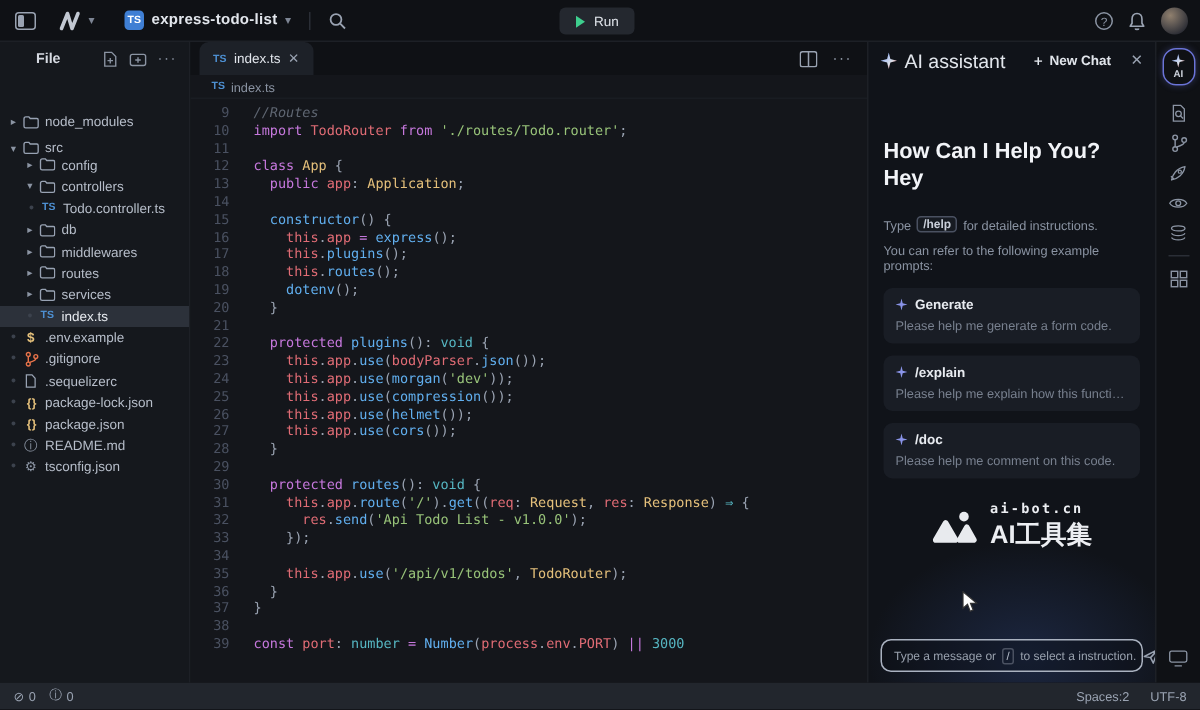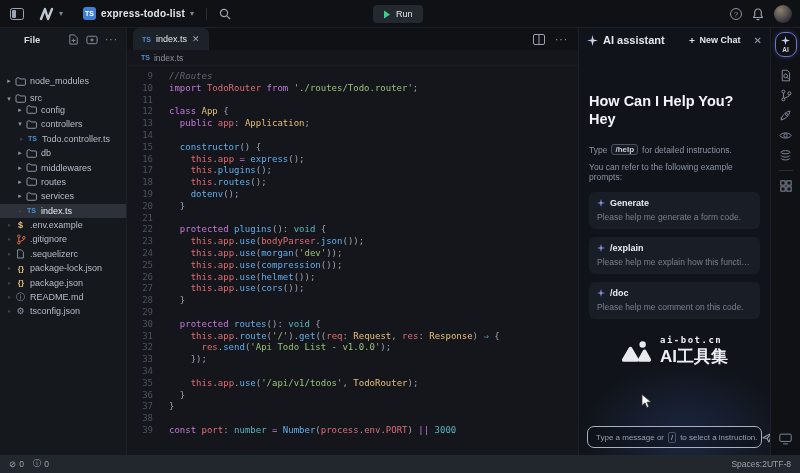--- a/index.html
+++ b/index.html
@@ -72,21 +72,21 @@
   .s-str{ color:#98c379; }
   .s-teal{ color:#56b6c2; }
   .s-op { color:#c678dd; }
   .s-num{ color:#56b6c2; }
   .s-p  { color:#9aa3b2; }
 
   
   .aipanel { width:192px; background:#101319; border-left:1px solid #1d2026; position:relative;
     background-image:radial-gradient(ellipse 150px 110px at 55% 96%, rgba(42,62,112,.45), rgba(16,19,25,0) 70%); }
   .ai-head { height:24px; display:flex; align-items:center; padding:0 8px; gap:5px; }
-  .ai-title { font-size:11px; font-weight:bold; color:#e2e6ec; flex:1; }
+  .ai-title { font-size:13px; font-weight:normal; color:#e2e6ec; flex:1; }
   .new-chat { display:flex; align-items:center; gap:3px; font-size:9px; font-weight:bold; color:#e2e6ec; cursor:pointer; }
   .ai-close { color:#9aa3b2; font-size:10px; margin-left:8px; cursor:pointer; }
   .ai-body { padding:0 10px; }
   .ai-heading { margin-top:40px; font-size:14.5px; font-weight:bold; color:#f2f4f8; line-height:18px; }
   .help-line { margin-top:16px; font-size:8.5px; color:#8b94a3; display:flex; align-items:center; gap:4px; flex-wrap:wrap;}
   .keycap { border:1px solid #4a5161; border-radius:3px; padding:0 3px; font-size:8px; color:#c9cfda; font-weight:bold; background:#171b22; }
   .intro { margin-top:7px; font-size:8.5px; color:#8b94a3; }
   .cards { margin-top:10px; }
   .card { background:#191d25; border-radius:6px; padding:6px 8px 7px; margin-bottom:8px; cursor:pointer; }
   .card-title { display:flex; align-items:center; gap:5px; font-size:9px; font-weight:bold; color:#e8ebf0; }
@@ -110,21 +110,21 @@
   .ai-pill-label { font-size:6.5px; color:#cfd4de; font-weight:bold; }
   .rail-ic { height:20px; display:flex; align-items:center; justify-content:center; cursor:pointer; color:#8b94a3; }
   .rail-div { width:14px; height:1px; background:#2a2e36; margin:5px 0; }
   .rail-bottom { position:absolute; bottom:6px; }
 
   
   .statusbar { height:18px; background:#22262d; display:flex; align-items:center; padding:0 9px;
     font-size:8.5px; color:#9aa3b2; }
   .st-left { display:flex; align-items:center; gap:9px; }
   .st-item { display:flex; align-items:center; gap:3px; cursor:pointer; }
-  .st-right { margin-left:auto; display:flex; align-items:flex-end; }
+  .st-right { margin-left:auto; display:flex; align-items:flex-end; gap:14px; }
   .st-right span { cursor:pointer; }
 </style>
 </head>
 <body>
 
 <div class="topbar">
   <span class="tb-icon">
     <svg width="14" height="12" viewBox="0 0 14 12">
         <rect x="0.5" y="0.5" width="13" height="11" rx="2" fill="none" stroke="#9aa3b2"></rect>
         <rect x="2" y="2" width="4" height="8" rx="1" fill="#9aa3b2"></rect>

